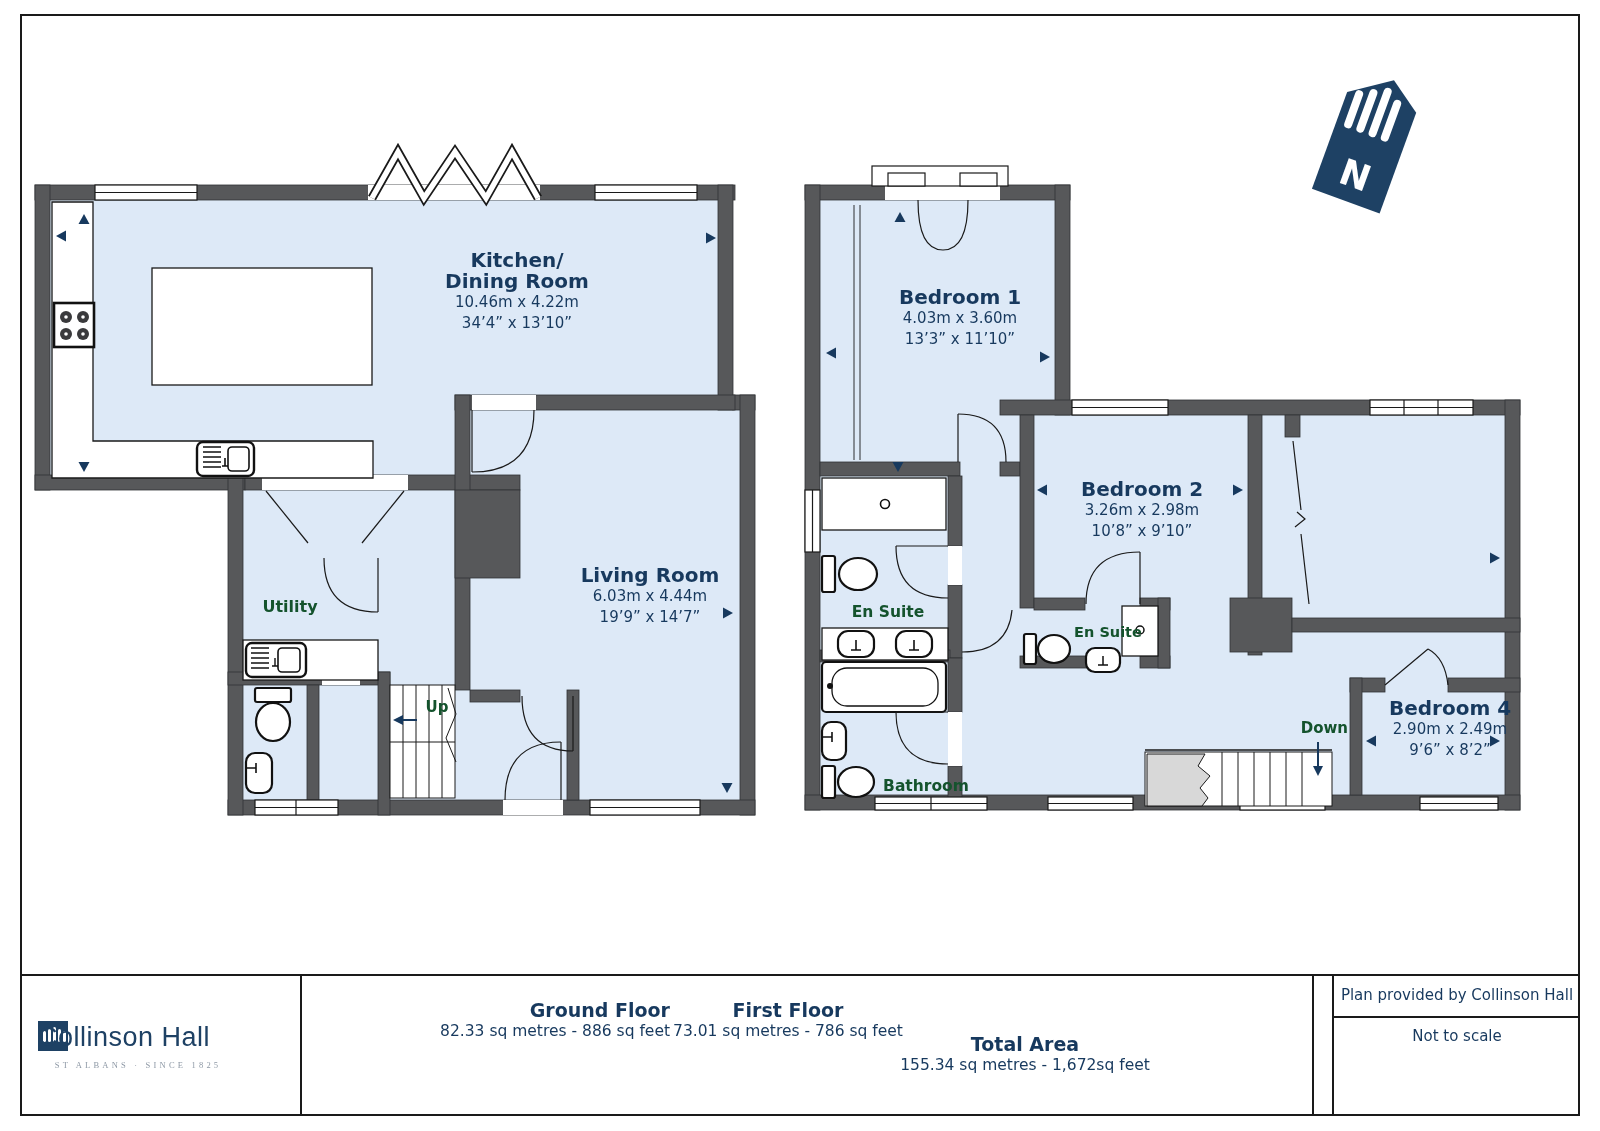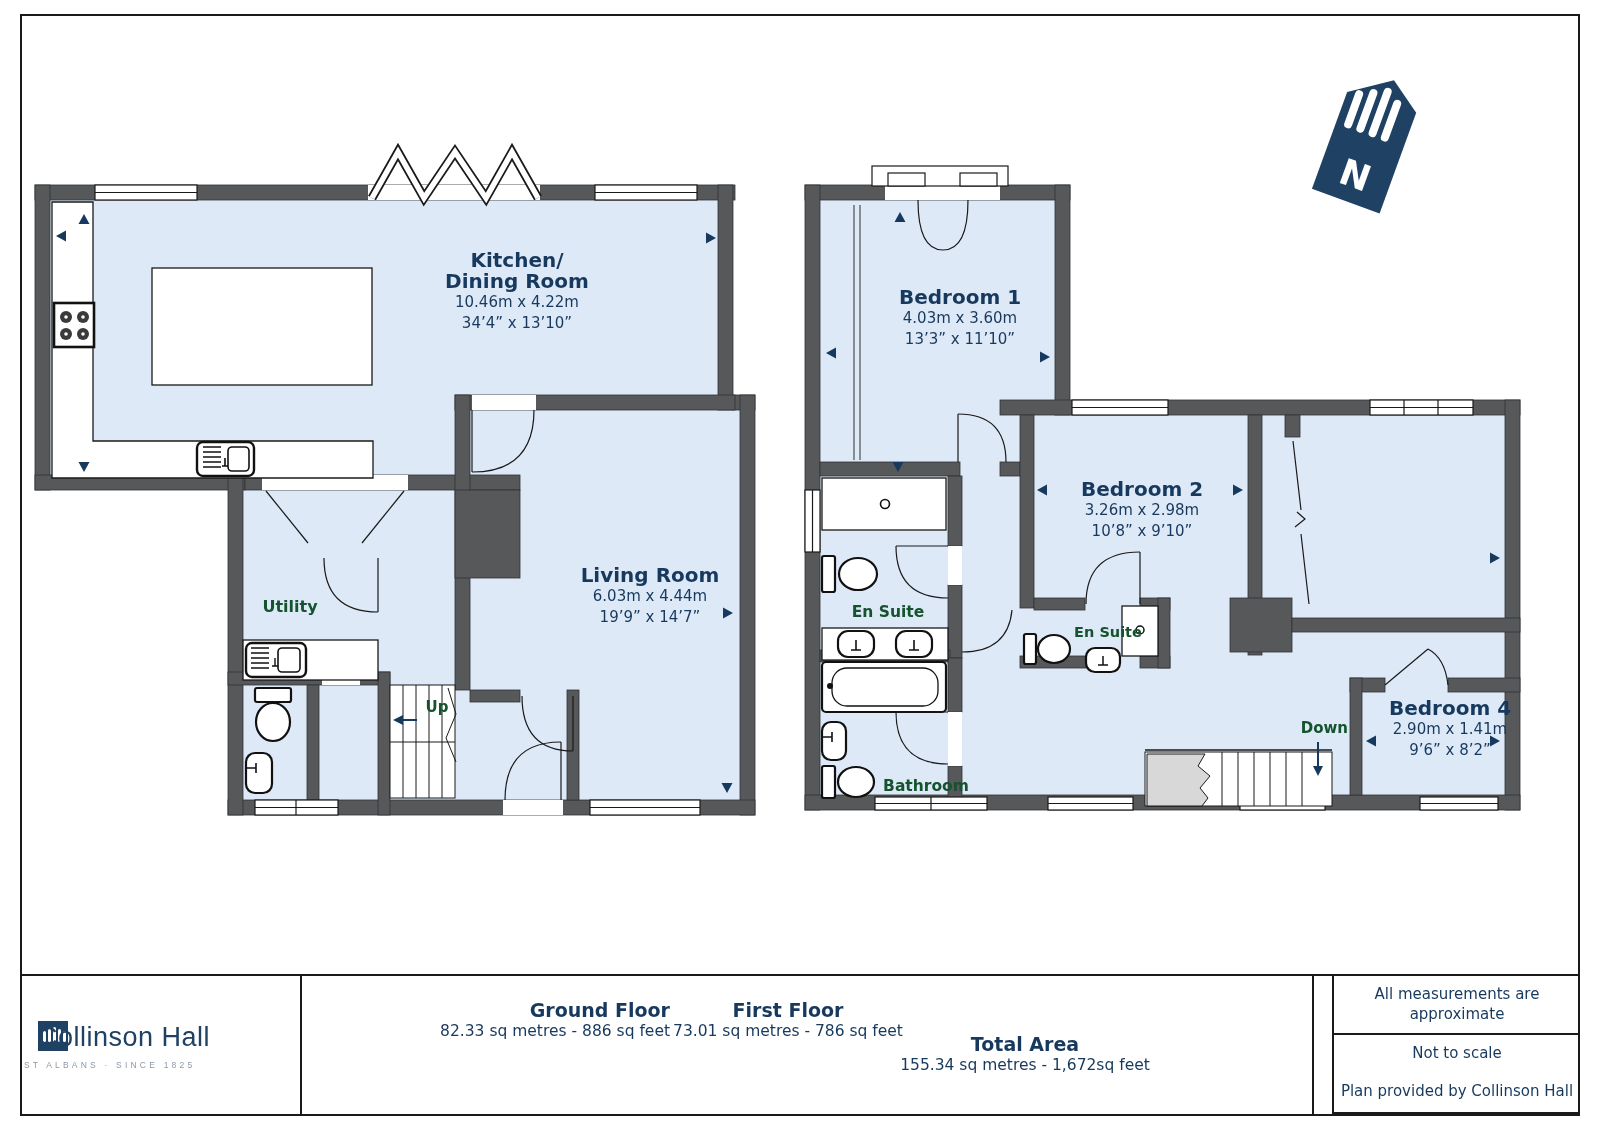--- a/index.html
+++ b/index.html
@@ -9,22 +9,22 @@
   .frame{position:absolute;left:20px;top:14px;width:1560px;height:1102px;
          border:2px solid #1a1a1a;box-sizing:border-box;pointer-events:none;}
   .footer-top{position:absolute;left:20px;top:974px;width:1560px;border-top:2px solid #1a1a1a;}
   .vdiv{position:absolute;top:974px;height:142px;border-left:2px solid #1a1a1a;}
   .lbl{position:absolute;text-align:center;color:#17395E;line-height:21px;}
   .lbl .nm{font-weight:bold;font-size:20px;}
   .lbl .dm{font-size:15px;}
   .small-lbl{position:absolute;color:#14532d;font-weight:bold;font-size:15px;text-align:center;}
   .brand-name{position:absolute;left:38px;top:1022px;font-family:"Liberation Sans",sans-serif;
               font-size:27px;color:#1E4164;letter-spacing:.5px;}
-  .brand-tag{position:absolute;left:24px;top:1060px;width:196px;text-align:left;
-             font-family:Liberation Sans, sans-serif;font-size:8.5px;letter-spacing:3.2px;color:#8D98A5;}
+  .brand-tag{position:absolute;left:40px;top:1060px;width:196px;text-align:center;
+             font-family:Liberation Serif, serif;font-size:8.5px;letter-spacing:3.2px;color:#8D98A5;}
   .fcol{position:absolute;top:999px;width:260px;text-align:center;color:#17395E;}
   .fcol .t{font-weight:bold;font-size:19px;line-height:22px;}
   .fcol .a{font-size:15.5px;line-height:21px;}
   .notes{position:absolute;left:1332px;top:974px;width:248px;height:142px;
          border-left:2px solid #1a1a1a;box-sizing:border-box;color:#17395E;font-size:15px;}
   .notes .row{display:flex;align-items:center;justify-content:center;text-align:center;
               box-sizing:border-box;line-height:20px;}
   .notes .r1{height:61px;border-bottom:2px solid #1a1a1a;}
   .notes .r2{height:44px;border-bottom:2px solid #1a1a1a;}
   .notes .r3{height:35px;}
@@ -401,21 +401,21 @@
 
 <div class="lbl" style="left:1032px;top:479px;width:220px;">
   <div class="nm">Bedroom 2</div>
   <div class="dm">3.26m x 2.98m</div>
   <div class="dm">10’8” x 9’10”</div>
 </div>
 
 
 <div class="lbl" style="left:1340px;top:698px;width:220px;">
   <div class="nm">Bedroom 4</div>
-  <div class="dm">2.90m x 1.41m</div>
+  <div class="dm">2.90m x 2.49m</div>
   <div class="dm">9’6” x 8’2”</div>
 </div>
 
 <div class="small-lbl" style="left:828px;top:603px;width:120px;font-size:15.5px;">En Suite</div>
 
 <div class="small-lbl" style="left:1048px;top:624px;width:120px;font-size:14.5px;">En Suite</div>
 
 <div class="small-lbl" style="left:866px;top:777px;width:120px;font-size:15.5px;">Bathroom</div>
 
 <div class="small-lbl" style="left:1288px;top:719px;width:60px;text-align:right;">Down</div>
@@ -443,18 +443,17 @@
 <div class="fcol" style="left:658px;">
   <div class="t">First Floor</div>
   <div class="a">73.01 sq metres - 786 sq feet</div>
 </div>
 <div class="fcol" style="left:895px;margin-top:34px;">
   <div class="t">Total Area</div>
   <div class="a">155.34 sq metres - 1,672sq feet</div>
 </div>
 
 <div class="notes">
-  <div class="row r1" style="padding:0 28px;">All measurements are approximate</div>
+  <div class="row r2">Plan provided by Collinson Hall</div>
   <div class="row r3">Not to scale</div>
-  <div class="row r2">Plan provided by Collinson Hall</div>
 </div>
 
 </div>
 
 </body></html>

